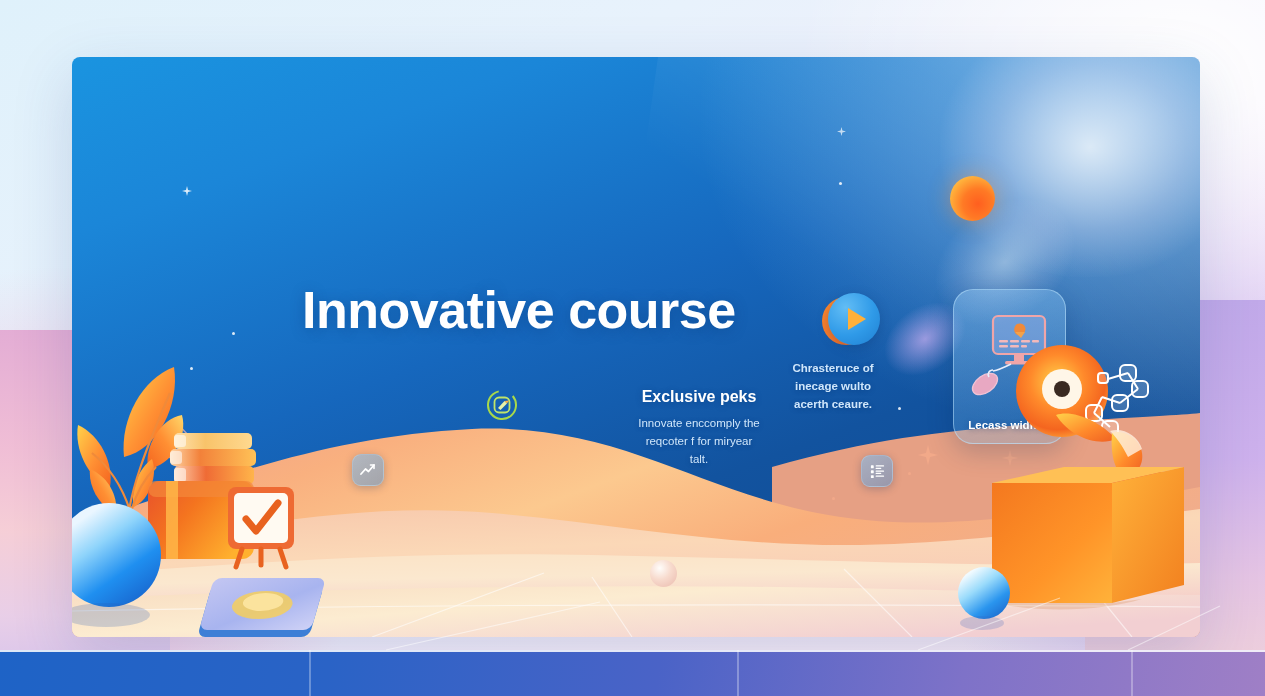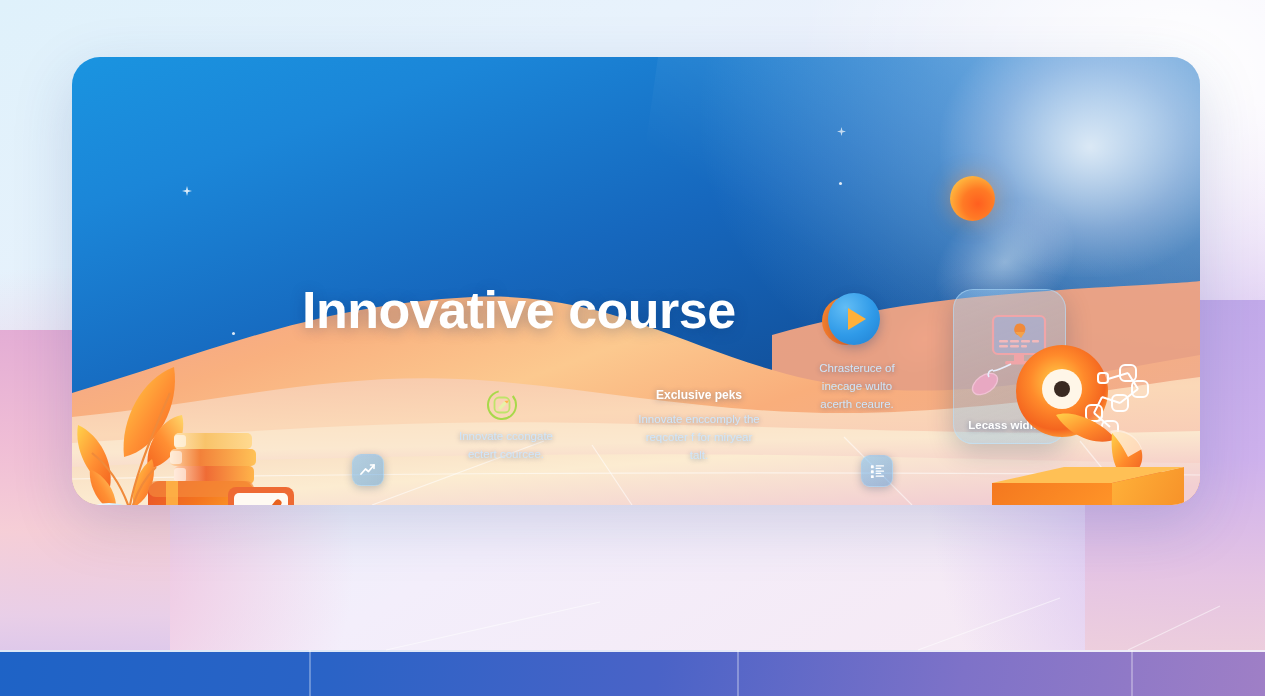--- a/index.html
+++ b/index.html
@@ -26,22 +26,22 @@
     opacity:.92;
   }
   .bg-right-purple{
     position:absolute; right:0; top:300px; width:180px; height:396px;
     background:linear-gradient(180deg,#bda4e8 0%, #cdb0ec 40%, #e6c4e2 70%, #f2d3d6 100%);
     opacity:.9;
   }
 
   
   .panel{
-    position:absolute; left:72px; top:57px; width:1128px; height:448px;
-    border-radius:28px; overflow:hidden;
+    position:absolute; left:72px; top:57px; width:1128px; height:580px;
+    border-radius:8px; overflow:hidden;
     background:
       radial-gradient(ellipse 700px 520px at 1060px 60px, rgba(160,215,250,.55) 0%, rgba(160,215,250,0) 62%),
       linear-gradient(160deg,#1a94e0 0%, #1b86d8 18%, #1667bd 44%, #12539f 66%, #11478c 100%);
     box-shadow:0 18px 60px rgba(40,70,140,.18);
   }
   .panel-sheen{
     position:absolute; right:-60px; top:-160px; width:620px; height:620px;
     background:linear-gradient(205deg, rgba(255,255,255,.42) 0%, rgba(255,255,255,.12) 38%, rgba(255,255,255,0) 64%);
     transform:rotate(8deg); pointer-events:none;
   }
@@ -67,31 +67,31 @@
   
   .headline{
     position:absolute; left:230px; top:223px;
     font-size:52px; font-weight:bold; color:#ffffff; letter-spacing:-.5px;
     text-shadow:0 2px 14px rgba(10,50,110,.35);
     white-space:nowrap;
   }
 
   .feat{ position:absolute; text-align:center; color:#e9f4ff; }
   .feat .f-title{
-    font-size:12px; font-weight:bold; color:#ffffff; margin-bottom:9px;
+    font-size:16px; font-weight:bold; color:#ffffff; margin-bottom:9px;
     text-shadow:0 1px 6px rgba(10,50,110,.4);
   }
   .feat .f-body{
     font-size:11.5px; line-height:1.55; color:#cfe6fb;
     text-shadow:0 1px 5px rgba(10,50,110,.4);
   }
 
   .feat-a{ left:358px; top:362px; width:152px; }
   .feat-b{ left:551px; top:331px; width:152px; }
-  .feat-c{ left:711px; top:294px; width:148px; }
+  .feat-c{ left:687px; top:294px; width:148px;font-weight:bold; }
 
   
   .ring-icon{
     position:absolute; left:413px; top:331px; width:34px; height:34px;
   }
 
   
   .play-wrap{ position:absolute; left:750px; top:236px; width:58px; height:58px; }
   .play-crescent{
     position:absolute; left:0; top:4px; width:48px; height:48px; border-radius:50%;
@@ -277,25 +277,20 @@
       </svg>
     </div>
 
     <div class="play-wrap">
       <div class="play-crescent"></div>
       <div class="play-circle">
         <div class="play-tri"></div>
       </div>
     </div>
 
-    <div class="feat feat-a">
-      <div class="f-title"></div>
-      <div class="f-body" style="white-space:pre-line;">Innovate ccongate
-ectert courcee.</div>
-    </div>
 
     <div class="feat feat-b">
       <div class="f-title">Exclusive peks</div>
       <div class="f-body" style="white-space:pre-line;">Innovate enccomply the
 reqcoter f for miryear
 talt.</div>
     </div>
 
     <div class="feat feat-c">
       <div class="f-title"></div>

